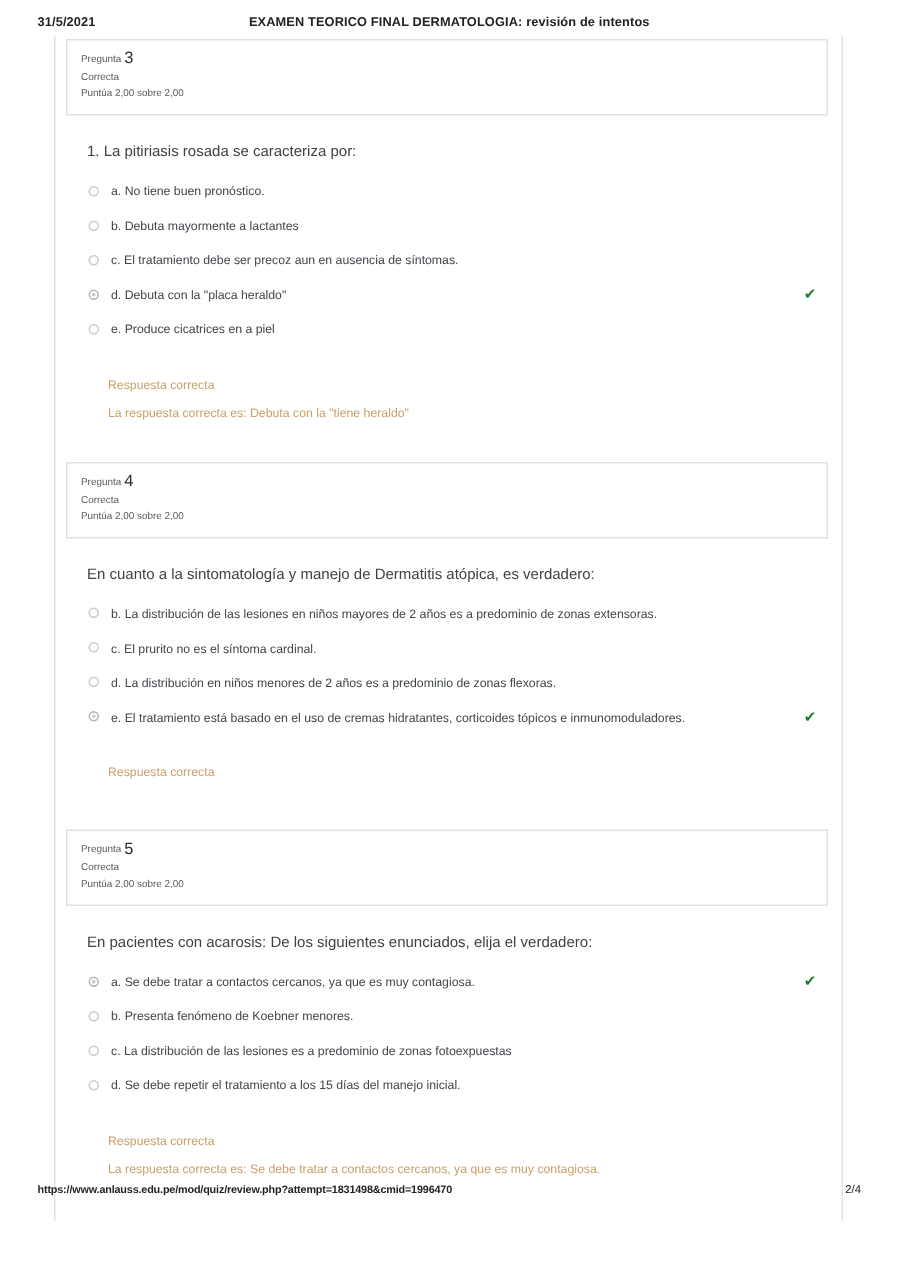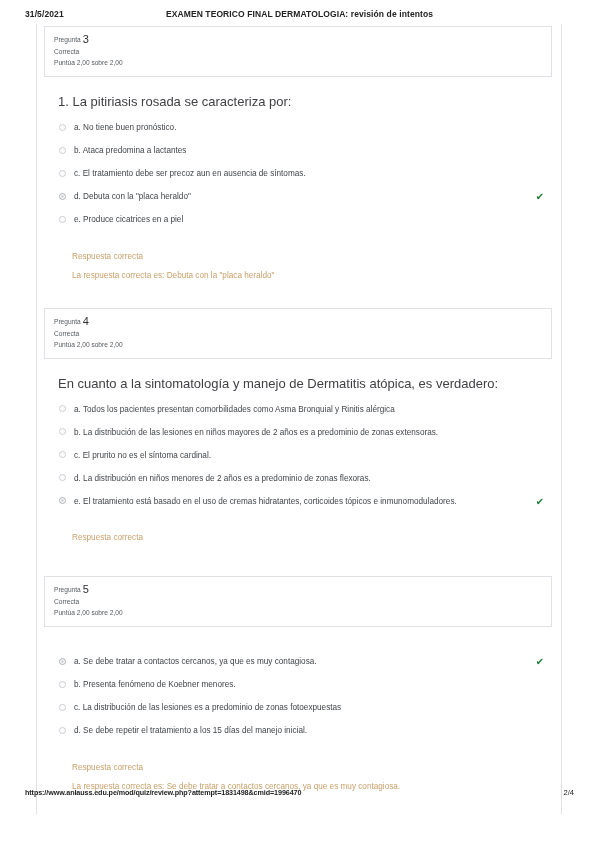--- a/index.html
+++ b/index.html
@@ -59,21 +59,21 @@
     font-size:11px;
     color:#2f2f33;
     font-weight:400;
     margin-left:2px;
     vertical-align:-1px;
   }
   .qbody{
     padding:18px 0 0 14px;
   }
   .qstem{
-    font-size:13px;
+    font-size:10px;
     color:#3f3f44;
     line-height:13px;
     margin-bottom:13px;
   }
   .answers{margin:0;padding:0;list-style:none;}
   .ans{
     position:relative;
     padding-left:16px;
     min-height:13px;
     margin-bottom:9.5px;
@@ -151,60 +151,60 @@
     <div class="qblock">
       <div class="qinfo">
         <div class="qinfo-line first"><span>Pregunta</span><span class="qnum">3</span></div>
         <div class="qinfo-line">Correcta</div>
         <div class="qinfo-line">Puntúa 2,00 sobre 2,00</div>
       </div>
       <div class="qbody">
         <div class="qstem">1. La pitiriasis rosada se caracteriza por:</div>
         <ul class="answers">
           <li class="ans"><span class="radio"></span><span>a. No tiene buen pronóstico.</span></li>
-          <li class="ans"><span class="radio"></span><span>b. Ataca predomina a lactantes</span></li>
+          <li class="ans"><span class="radio"></span><span>b. Debuta mayormente a lactantes</span></li>
           <li class="ans"><span class="radio"></span><span>c. El tratamiento debe ser precoz aun en ausencia de síntomas.</span></li>
           <li class="ans"><span class="radio checked"></span><span>d.  Debuta con la "placa heraldo"</span><span class="tick">✔</span></li>
           <li class="ans"><span class="radio"></span><span>e. Produce cicatrices en a piel</span></li>
         </ul>
         <div class="feedback">
           <div class="fb-title">Respuesta correcta</div>
-          <div class="fb-text">La respuesta correcta es: Debuta con la "placa heraldo"</div>
+          <div class="fb-text">La respuesta correcta es: Debuta con la "tiene heraldo"</div>
         </div>
       </div>
       <div class="gap-after-feedback"></div>
     </div>
     <div class="qblock">
       <div class="qinfo">
         <div class="qinfo-line first"><span>Pregunta</span><span class="qnum">4</span></div>
         <div class="qinfo-line">Correcta</div>
         <div class="qinfo-line">Puntúa 2,00 sobre 2,00</div>
       </div>
       <div class="qbody">
         <div class="qstem">En cuanto a la sintomatología y manejo de Dermatitis atópica, es verdadero:</div>
         <ul class="answers">
-          <li class="ans"><span class="radio"></span><span>a. Todos los pacientes presentan comorbilidades como Asma Bronquial y Rinitis alérgica</span></li>
           <li class="ans"><span class="radio"></span><span>b. La distribución de las lesiones en niños mayores de 2 años es a predominio de zonas extensoras.</span></li>
           <li class="ans"><span class="radio"></span><span>c. El prurito no es el síntoma cardinal.</span></li>
           <li class="ans"><span class="radio"></span><span>d. La distribución en niños menores de 2 años es a predominio de zonas flexoras.</span></li>
           <li class="ans"><span class="radio checked"></span><span>e. El tratamiento está basado en el uso de cremas hidratantes, corticoides tópicos e inmunomoduladores.</span><span class="tick">✔</span></li>
         </ul>
         <div class="feedback">
           <div class="fb-title">Respuesta correcta</div>
         </div>
       </div>
       <div class="gap-after-feedback"></div>
     </div>
     <div class="qblock">
       <div class="qinfo">
         <div class="qinfo-line first"><span>Pregunta</span><span class="qnum">5</span></div>
         <div class="qinfo-line">Correcta</div>
         <div class="qinfo-line">Puntúa 2,00 sobre 2,00</div>
       </div>
       <div class="qbody">
+        <div class="qstem">En pacientes con acarosis: De los siguientes enunciados, elija el verdadero:</div>
         <ul class="answers">
           <li class="ans"><span class="radio checked"></span><span>a. Se debe tratar a contactos cercanos, ya que es muy contagiosa.</span><span class="tick">✔</span></li>
           <li class="ans"><span class="radio"></span><span>b. Presenta fenómeno de Koebner menores.</span></li>
           <li class="ans"><span class="radio"></span><span>c. La distribución de las lesiones es a predominio de zonas fotoexpuestas</span></li>
           <li class="ans"><span class="radio"></span><span>d. Se debe repetir el tratamiento a los 15 días del manejo inicial.</span></li>
         </ul>
         <div class="feedback">
           <div class="fb-title">Respuesta correcta</div>
           <div class="fb-text">La respuesta correcta es: Se debe tratar a contactos cercanos, ya que es muy contagiosa.</div>
         </div>

